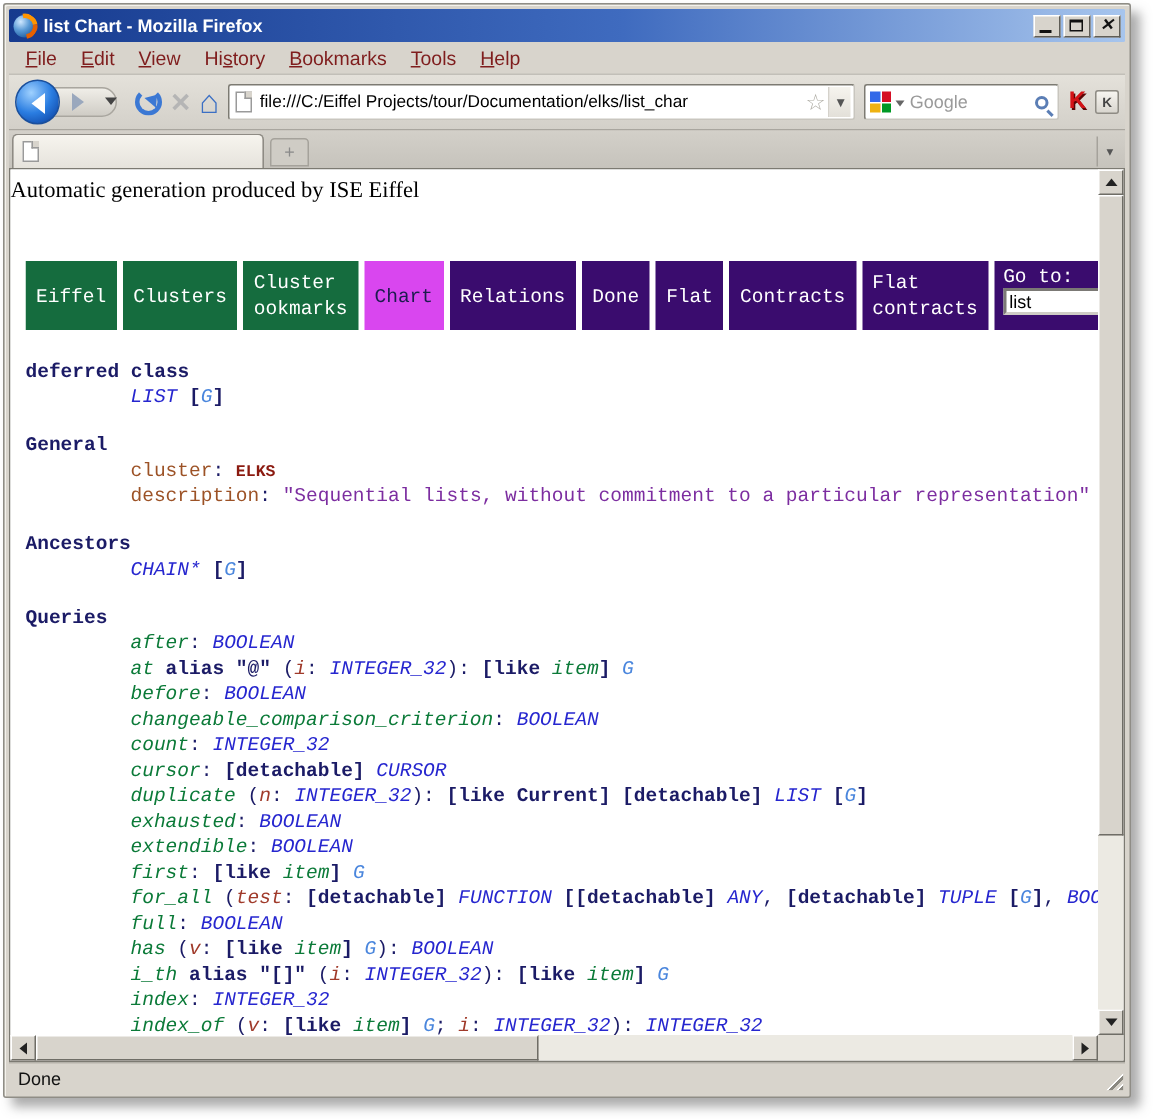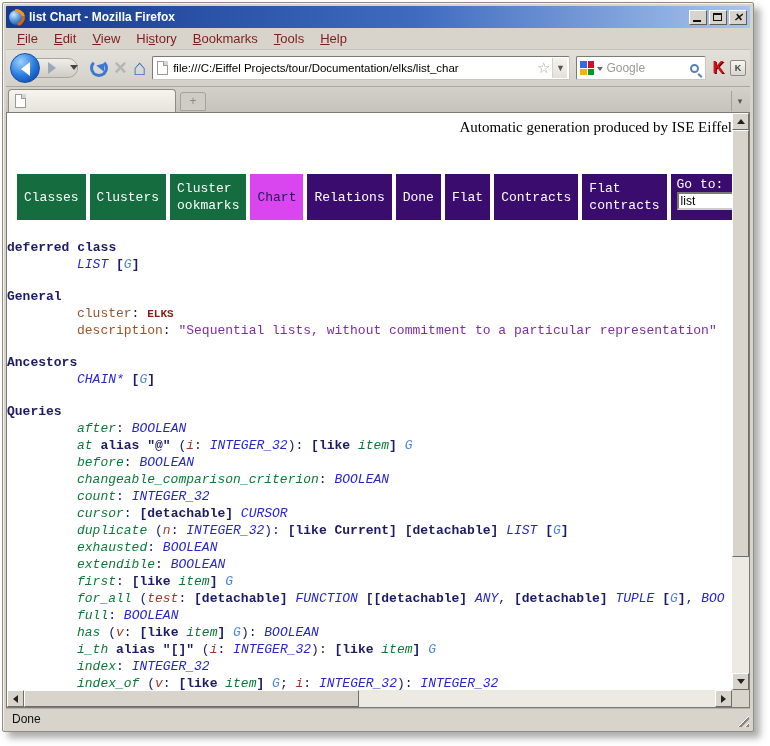--- a/index.html
+++ b/index.html
@@ -96,33 +96,33 @@
   .newtab-btn{ width:26px; height:19px; margin-left:4px; margin-bottom:1px;
     background:#cfccc5; border:1px solid #a5a29b; border-radius:3px 3px 0 0;
     color:#8a8a8a; font-size:12px; text-align:center; line-height:17px; }
   .alltabs-btn{ position:absolute; right:2px; bottom:1px; width:17px; height:20px;
     border-left:1px solid #a5a29b; color:#555; font-size:9px; text-align:center; line-height:20px; }
 
   
   .viewport{ flex:1; position:relative; border:1px solid #7c7a72; background:#fff; min-height:0; }
   .content{ position:absolute; left:0; top:0; right:17px; bottom:17px; overflow:hidden; background:#fff; }
 
-  .page-heading{ margin-top:6px; text-align:right; font-family:"Liberation Serif", serif;
+  .page-heading{ margin-top:6px; text-align:left; font-family:"Liberation Serif", serif;
     font-size:15px; color:#000; }
 
   .nav-row{ display:flex; gap:4px; margin:38px 0 0 10px; height:46px; overflow:hidden; }
   .ebtn{ color:#fff; font-family:"Liberation Mono", monospace; font-size:13px; line-height:17px;
     padding:5px 7px; display:flex; flex-direction:column; justify-content:center; white-space:nowrap; }
   .ebtn.yellow{ color:#1c1c4e; }
   .goto-box{ flex:1; min-width:92px; padding:3px 0 3px 6px; display:flex; flex-direction:column; }
   .goto-label{ color:#fff; font-family:"Liberation Mono", monospace; font-size:13px; }
   .goto-input{ width:88px; height:18px; border:2px inset #cfccc5; font-size:12px; padding:0 2px;
     font-family:"Liberation Sans", sans-serif; }
 
-  .code-block{ margin-top:19px; font-family:"Liberation Mono", monospace;
+  .code-block{ margin-top:19px; padding-left:10px; font-family:"Liberation Mono", monospace;
     font-size:13px; white-space:pre; }
   .code-line{ height:17px; line-height:17px; white-space:pre; }
   .code-line.blank{ height:15px; }
   .code-line.ind{ padding-left:70px; }
   .tok-k{ color:#1b1b66; font-weight:bold; }
   .tok-p{ color:#1b1b66; }
   .tok-f{ color:#0b7a38; font-style:italic; }
   .tok-a{ color:#a03a2a; font-style:italic; }
   .tok-t{ color:#2626cf; font-style:italic; }
   .tok-g{ color:#4a86dd; font-style:italic; }
@@ -228,21 +228,21 @@
     <span class="alltabs-btn">▾</span>
   </div>
 
   <div class="viewport">
     <div class="content">
       <div class="page-heading">Automatic generation produced by ISE Eiffel</div>
 
       <div class="nav-row">
 
         <div class="ebtn green" style="background: rgb(21, 108, 62);">
-            <div>Classes</div>
+            <div>Eiffel</div>
           </div>
           <div class="ebtn green" style="background: rgb(21, 108, 62); align-items: center;">
             <div>Clusters</div>
           </div>
           <div class="ebtn green" style="background: rgb(21, 108, 62);">
             <div>Cluster</div>
             <div>ookmarks</div>
           </div>
           <div class="ebtn yellow" style="background: #d946ef;">
             <div>Chart</div>

